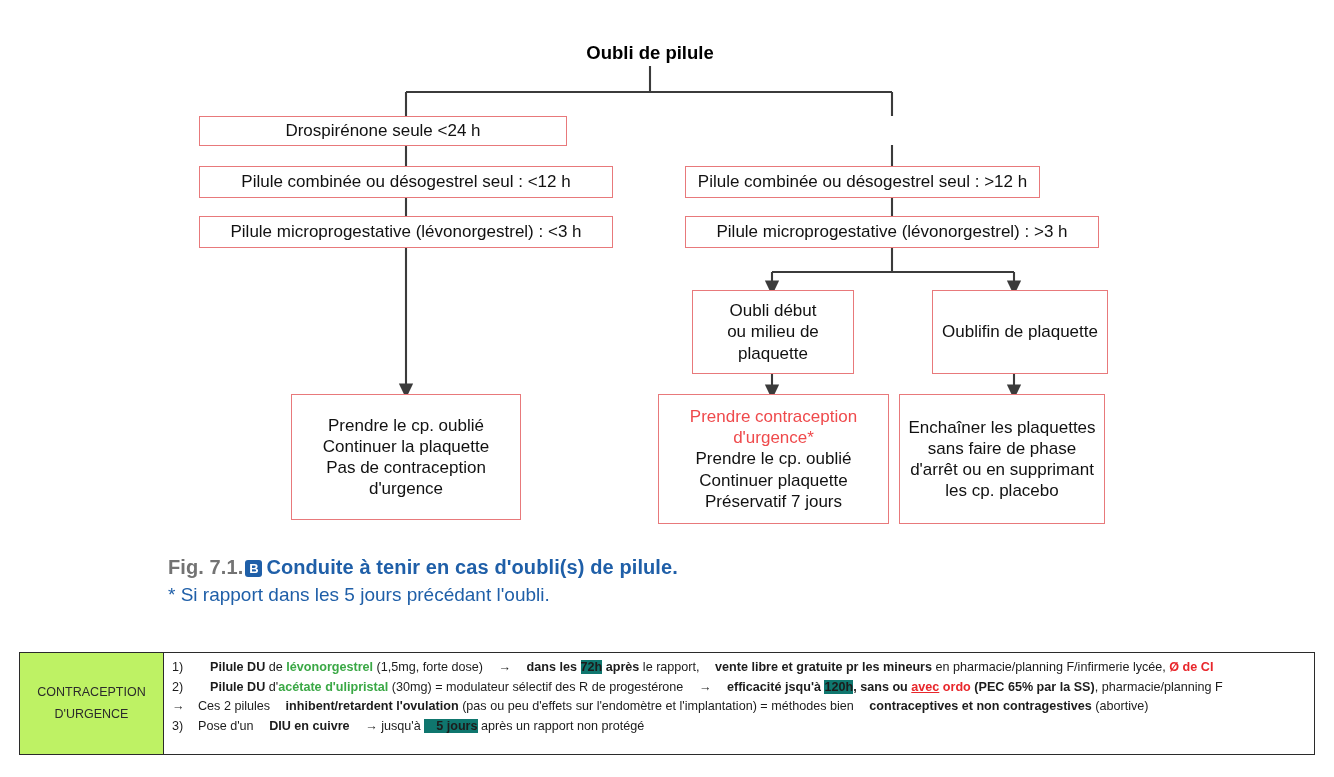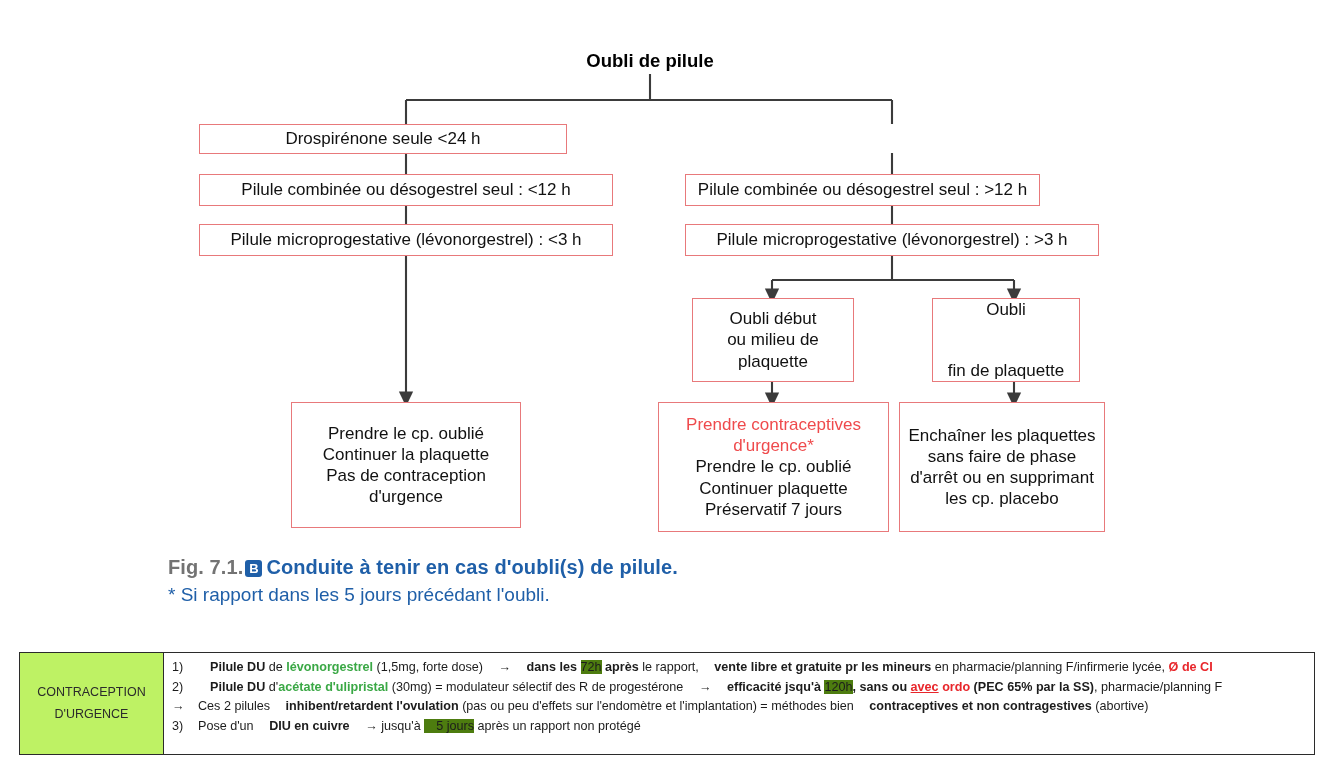--- a/index.html
+++ b/index.html
@@ -5,21 +5,21 @@
   html,body{margin:0;padding:0;}
   body{
     width:1334px;height:777px;
     background:#ffffff;
     font-family:"Liberation Sans", sans-serif;
     color:#1a1a1a;
     position:relative;
     overflow:hidden;
   }
   
-  #flowchart{position:absolute;left:0;top:12px;width:1334px;height:640px;}
+  #flowchart{position:absolute;left:0;top:4px;width:1334px;height:640px;}
   .node{
     position:absolute;
     box-sizing:border-box;
     border:1.6px solid #e8797b;
     background:#ffffff;
     display:flex;align-items:center;justify-content:center;
     text-align:center;
     line-height:1.25;
     font-size:17px;
     color:#111111;
@@ -82,21 +82,21 @@
     font-size:12.6px;
     color:#1c1c1c;
     line-height:1.33;
   }
   .ce-row{display:flex;margin-bottom:3px;}
   .ce-num{width:26px;flex:0 0 26px;text-align:left;}
   .ce-txt{flex:1;}
   b{font-weight:bold;padding-left:12px;}
   .g{color:#3aa845;font-weight:bold;}
   .r{color:#e8262b;font-weight:bold;}
-  .hl{background:#4d7c0f;font-weight:normal;}
+  .hl{background:#0f766e;font-weight:bold;}
   .u{text-decoration:underline;color:#e8262b;font-weight:bold;}
   .arw{font-weight:bold;}
 </style>
 </head>
 <body>
 
 <div id="flowchart">
 
   <svg id="wires" viewBox="0 0 1334 640">
     <defs>
@@ -147,34 +147,34 @@
   </div>
   <div class="node" style="left:685px;top:212px;width:414px;height:32px;">
     <span class="ln">Pilule microprogestative (lévonorgestrel) : &gt;3 h</span>
   </div>
 
   <div class="node" style="left:692px;top:286px;width:162px;height:84px;flex-direction:column;">
     <span class="ln">Oubli début</span>
     <span class="ln">ou milieu de</span>
     <span class="ln">plaquette</span>
   </div>
-  <div class="node" style="left:932px;top:286px;width:148px;height:84px;flex-direction:column;justify-content:space-between;">
+  <div class="node" style="left:932px;top:286px;width:176px;height:84px;">
     <span class="ln">Oubli</span>
     <span class="ln">fin de plaquette</span>
   </div>
 
   <div class="node" style="left:291px;top:390px;width:230px;height:126px;flex-direction:column;">
     <span class="ln">Prendre le cp. oublié</span>
     <span class="ln">Continuer la plaquette</span>
     <span class="ln">Pas de contraception</span>
     <span class="ln">d'urgence</span>
   </div>
 
   <div class="node" style="left:658px;top:390px;width:231px;height:130px;flex-direction:column;">
-    <span class="ln red-text">Prendre contraceptives</span>
+    <span class="ln red-text">Prendre contraception</span>
     <span class="ln red-text">d'urgence*</span>
     <span class="ln">Prendre le cp. oublié</span>
     <span class="ln">Continuer plaquette</span>
     <span class="ln">Préservatif 7 jours</span>
   </div>
 
   <div class="node" style="left:899px;top:390px;width:206px;height:130px;flex-direction:column;">
     <span class="ln">Enchaîner les plaquettes</span>
     <span class="ln">sans faire de phase</span>
     <span class="ln">d'arrêt ou en supprimant</span>

